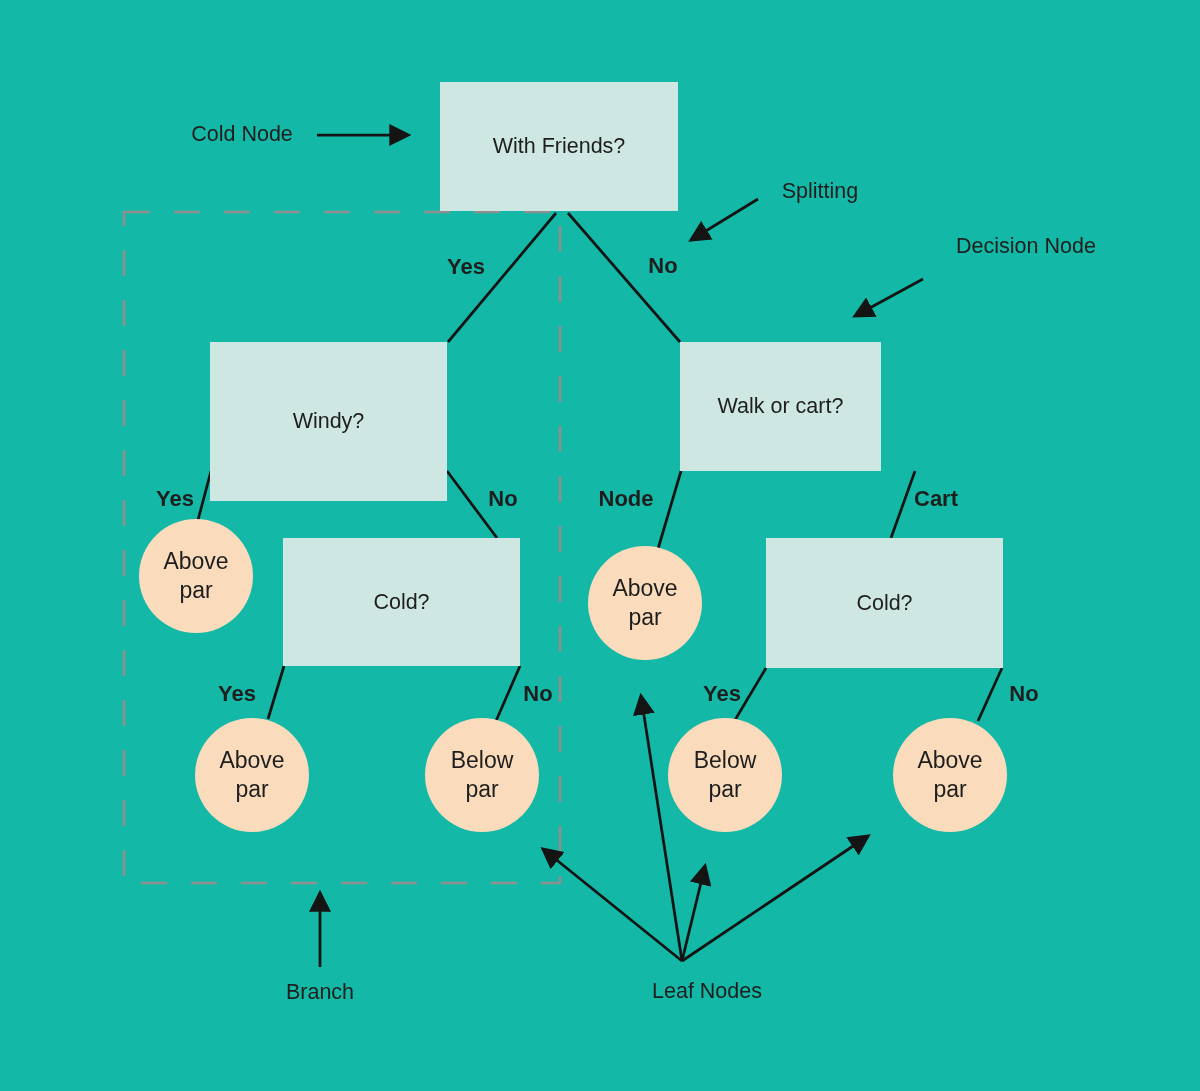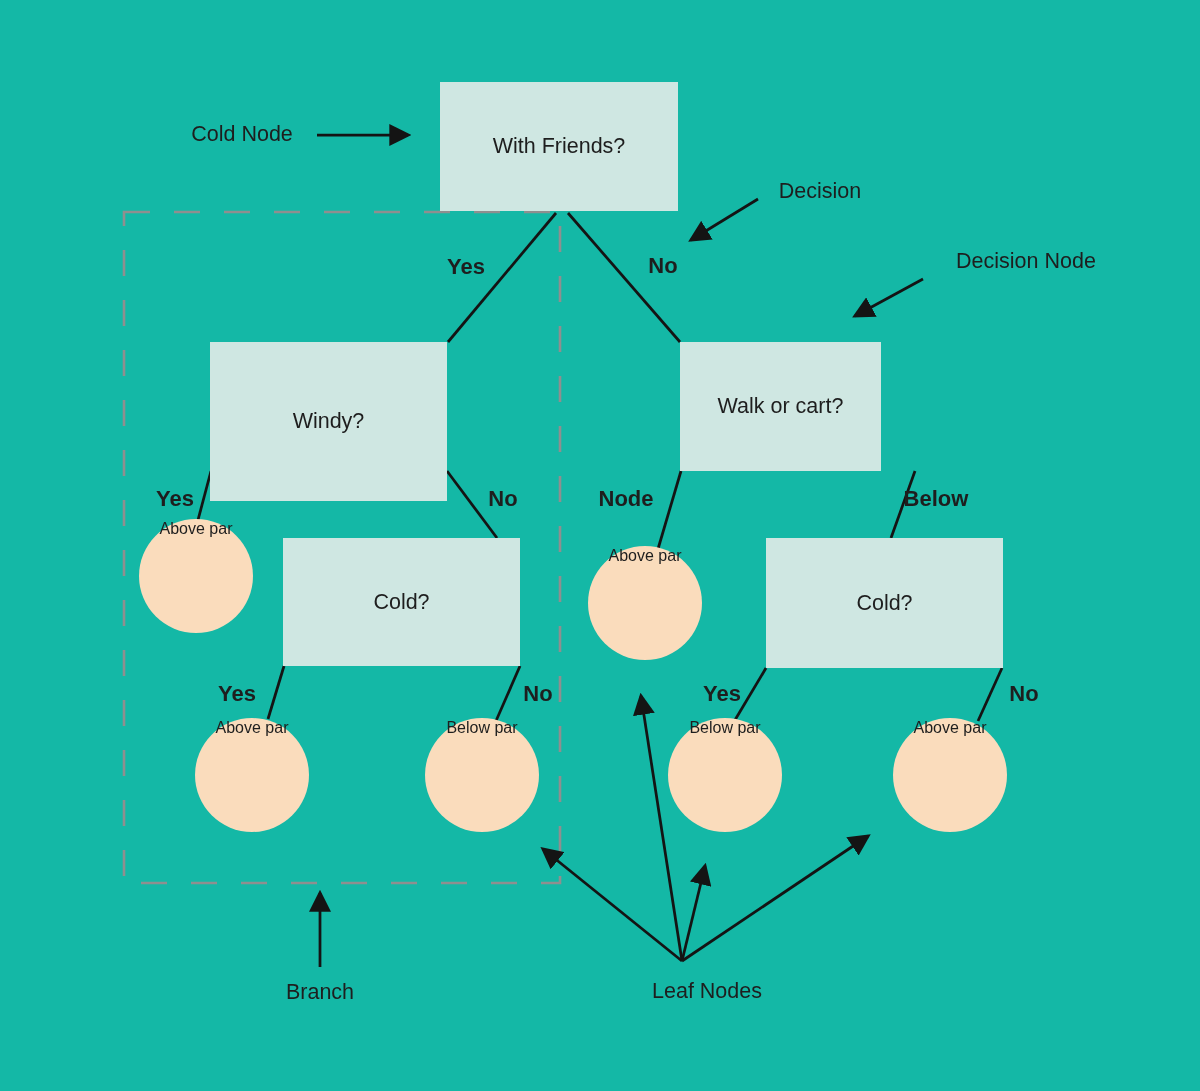--- a/index.html
+++ b/index.html
@@ -42,23 +42,24 @@
   #node-cold-left  { left: 283px; top: 538px; width: 237px; height: 128px; }
   #node-cold-right { left: 766px; top: 538px; width: 237px; height: 130px; }
 
   .leaf {
     position: absolute;
     width: 114px;
     height: 114px;
     border-radius: 50%;
     background: #fadcbc;
     display: flex;
+    align-items: center;
     justify-content: center;
     text-align: center;
-    font-size: 16px;
+    font-size: 23px;
     line-height: 1.28;
   }
   .leaf .leaf-text { width: 82px; }
   #leaf-1 { left: 139px; top: 519px; }
   #leaf-2 { left: 195px; top: 718px; }
   #leaf-3 { left: 425px; top: 718px; }
   #leaf-4 { left: 588px; top: 546px; }
   #leaf-5 { left: 668px; top: 718px; }
   #leaf-6 { left: 893px; top: 718px; }
 
@@ -81,21 +82,21 @@
   #el-cold-right-no  { left: 1024px; top: 694px; }
 
   .alabel {
     position: absolute;
     transform: translate(-50%, -50%);
     font-size: 21.5px;
     white-space: nowrap;
   }
   #al-root-node     { left: 242px;  top: 134px; }
   #al-splitting     { left: 820px;  top: 191px; }
-  #al-decision-node { left: 1026px; top: 261px; }
+  #al-decision-node { left: 1026px; top: 246px; }
   #al-branch        { left: 320px;  top: 992px; }
   #al-leaf-nodes    { left: 707px;  top: 991px; }
 </style>
 </head>
 <body>
 
 <div class="canvas">
 
   <svg class="layer" viewBox="0 0 1200 1091" aria-hidden="true">
     <defs>
@@ -164,25 +165,25 @@
   </div>
   <div class="leaf" id="leaf-6">
     <span class="leaf-text">Above par</span>
   </div>
 
   <span class="elabel" id="el-root-yes">Yes</span>
   <span class="elabel" id="el-root-no">No</span>
   <span class="elabel" id="el-windy-yes">Yes</span>
   <span class="elabel" id="el-windy-no">No</span>
   <span class="elabel" id="el-walk">Node</span>
-  <span class="elabel" id="el-cart">Below</span>
+  <span class="elabel" id="el-cart">Cart</span>
   <span class="elabel" id="el-cold-left-yes">Yes</span>
   <span class="elabel" id="el-cold-left-no">No</span>
   <span class="elabel" id="el-cold-right-yes">Yes</span>
   <span class="elabel" id="el-cold-right-no">No</span>
 
   <span class="alabel" id="al-root-node">Cold Node</span>
-  <span class="alabel" id="al-splitting">Decision</span>
+  <span class="alabel" id="al-splitting">Splitting</span>
   <span class="alabel" id="al-decision-node">Decision Node</span>
   <span class="alabel" id="al-branch">Branch</span>
   <span class="alabel" id="al-leaf-nodes">Leaf Nodes</span>
 
 </div>
 
 </body></html>

